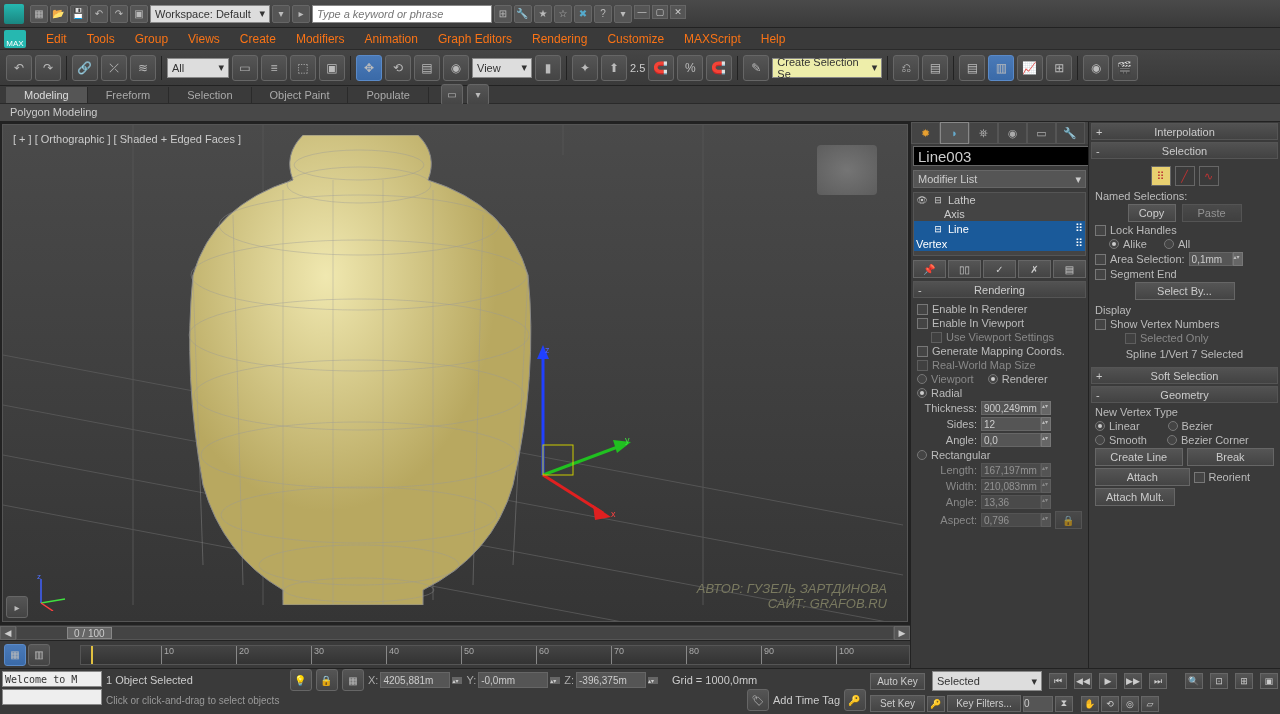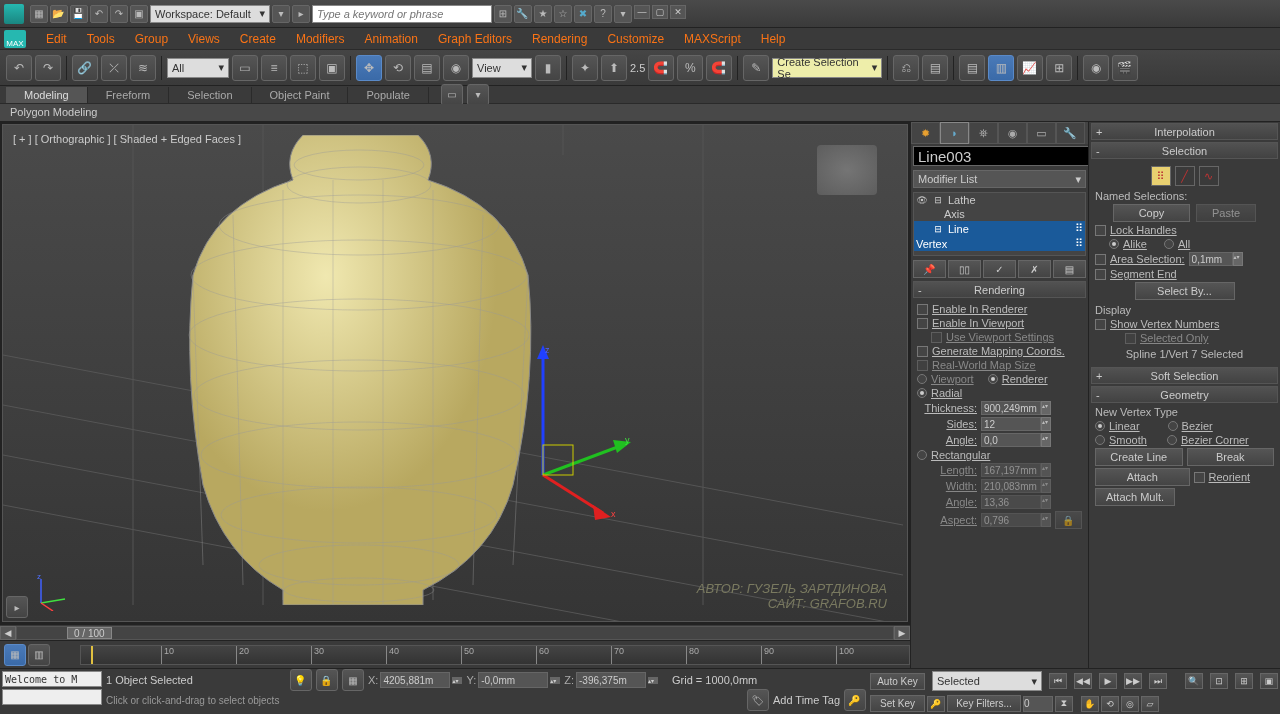--- a/index.html
+++ b/index.html
@@ -61,21 +61,21 @@
 .mod-row { padding: 1px 2px; display: flex; align-items: center; gap: 4px; cursor: pointer; }
 .mod-row.sel { background: #1a5a9a; color: #fff; }
 .mod-row .icon { width: 12px; height: 12px; display: flex; align-items: center; justify-content: center; font-size: 9px; }
 .mod-btns { margin: 2px; display: flex; gap: 2px; }
 .mod-btn { flex: 1; height: 18px; background: linear-gradient(#555,#444); border: 1px solid #666; cursor: pointer; font-size: 10px; display: flex; align-items: center; justify-content: center; }
 
 .rollout-head { height: 17px; background: linear-gradient(#525252,#424242); border: 1px solid #555; display: flex; align-items: center; justify-content: center; color: #ccc; font-size: 11px; cursor: pointer; margin: 1px 2px; position: relative; }
 .rollout-head .tog { position: absolute; left: 4px; }
 .rollout-body { padding: 2px 6px; font-size: 11px; color: #bbb; }
 .row { display: flex; align-items: center; gap: 4px; margin: 2px 0; }
-.row label { flex-shrink: 0; text-decoration: underline; }
+.row label { flex-shrink: 0; }
 .chk { width: 11px; height: 11px; border: 1px solid #777; background: #444; cursor: pointer; flex-shrink: 0; }
 .rad { width: 10px; height: 10px; border: 1px solid #777; border-radius: 50%; background: #444; cursor: pointer; flex-shrink: 0; position: relative; }
 .rad.on::after { content: ""; position: absolute; inset: 2px; background: #ccc; border-radius: 50%; }
 .spinner { display: flex; align-items: center; }
 .spinner input { width: 60px; height: 14px; background: #555; border: 1px solid #666; color: #ccc; font-size: 10px; padding: 0 2px; }
 .spinner .arrows { width: 10px; height: 14px; background: #666; border: 1px solid #777; font-size: 6px; display: flex; flex-direction: column; cursor: pointer; }
 .btn { background: linear-gradient(#555,#444); border: 1px solid #666; color: #ccc; padding: 2px 6px; cursor: pointer; font-size: 11px; text-align: center; }
 .sel-icons { display: flex; gap: 4px; justify-content: center; margin: 4px 0; }
 .sel-icon { width: 20px; height: 20px; border: 1px solid #666; display: flex; align-items: center; justify-content: center; cursor: pointer; }
 
@@ -467,21 +467,21 @@
             <span>Selection</span>
           </div>
         <div class="rollout-body">
           <div class="sel-icons">
             <div class="sel-icon" style="background:#e8d070;color:#b33">⠿</div>
             <div class="sel-icon" style="color:#b33">╱</div>
             <div class="sel-icon" style="color:#b33">∿</div>
           </div>
           <div>Named Selections:</div>
           <div class="row" style="gap:6px;justify-content:center">
-            <div class="btn" style="width:77px">Copy</div>
+            <div class="btn" style="width:48px">Copy</div>
             <div class="btn dis" style="width:60px">Paste</div>
           </div>
           <div class="row">
               <div class="chk"></div>
               <label>Lock Handles</label>
             </div>
           <div class="row" style="padding-left:14px"><div class="rad on"></div><label>Alike</label>&nbsp;&nbsp;&nbsp;<div class="rad"></div><label>All</label></div>
           <div class="row">
               <div class="chk"></div>
               <label>Area Selection:</label>

